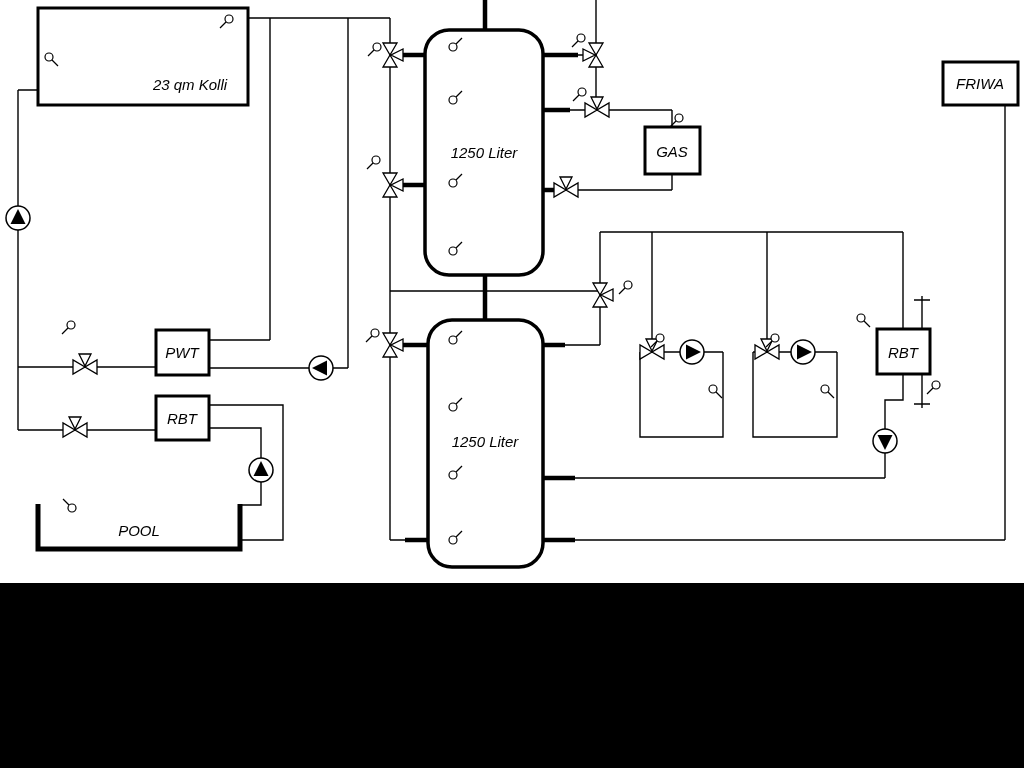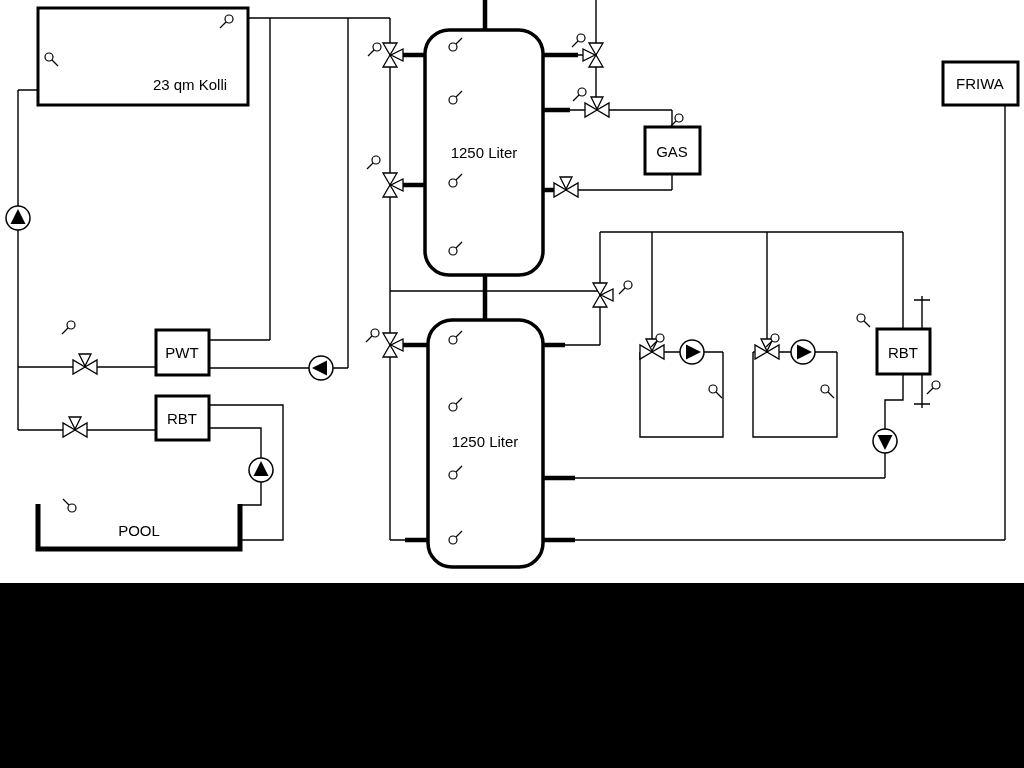--- a/index.html
+++ b/index.html
@@ -1,16 +1,16 @@
 <!DOCTYPE html>
 <html><head>
 <meta charset="utf-8">
 <style>
   html,body{margin:0;padding:0;background:#fff;}
-  .stage{position:relative;width:1024px;height:768px;background:#ffffff;overflow:hidden;}
+  .stage{position:relative;width:1024px;height:768px;background:#ffffff;overflow:hidden;font-style:italic;}
   svg{display:block;}
   text.lbl{font-family:"Liberation Sans",sans-serif;font-size:15px;fill:#000;}
 </style>
 </head>
 <body>
 
 <div class="stage">
 <svg width="1024" height="768" viewBox="0 0 1024 768">
 
   <rect x="0" y="0" width="1024" height="768" fill="#ffffff"></rect>

